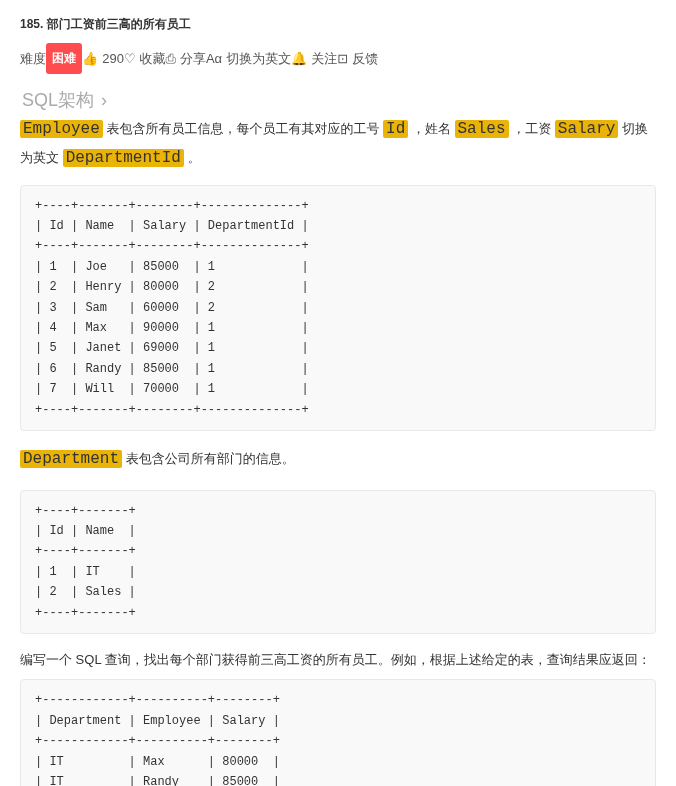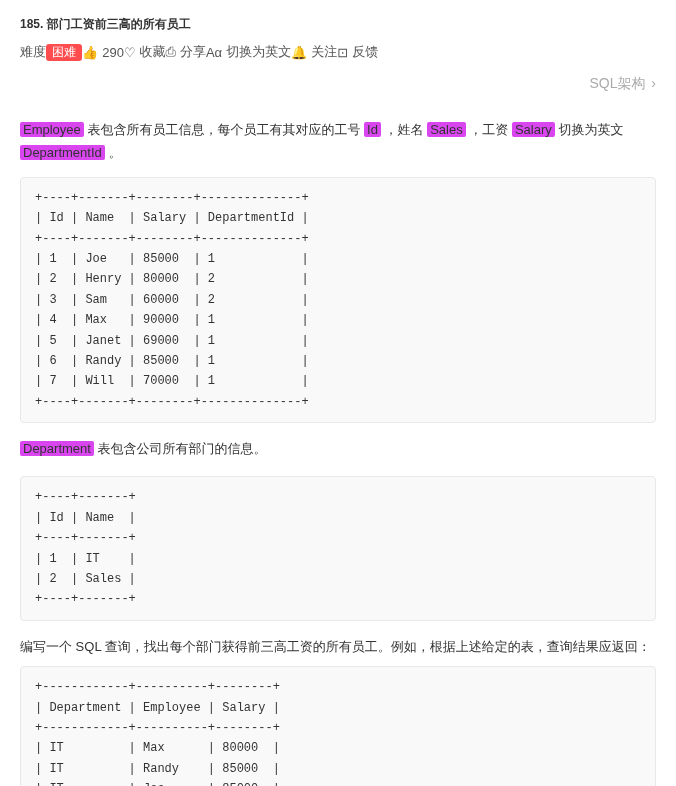--- a/index.html
+++ b/index.html
@@ -26,49 +26,48 @@
       font-size: 13px;
       color: #555;
     }
     .difficulty-label {
       color: #555;
     }
     .badge-hard {
       background: #ff4d4f;
       color: #fff;
       border-radius: 3px;
-      padding: 0 6px;
+      padding: 7px 6px;
       font-size: 12px;
-      font-weight: normal;
+      font-weight: bold;
     }
     .toolbar-item {
       display: flex;
       align-items: center;
       gap: 4px;
       cursor: pointer;
       color: #555;
     }
     .breadcrumb {
       color: #1890ff;
-      font-size: 14px;
-      margin-bottom: 25px;
+      font-size: 18px;
+      margin-bottom: 3px;
       cursor: pointer;
-      text-align: right;
     }
     .breadcrumb span { margin-left: 2px; color: #aaa; }
     .description {
       font-size: 13px;
       color: #333;
       line-height: 1.8;
       margin-bottom: 12px;
     }
     .code-inline {
-      font-family: Liberation Sans, sans-serif;
-      font-size: 13px;
-      background: #d946ef;
+      font-family: Liberation Mono, monospace;
+      font-size: 16px;
+      background: #eab308;
       padding: 0 3px;
       border-radius: 2px;
     }
     .table-block {
       font-family: "Courier New", Courier, monospace;
       font-size: 12px;
       background: #f9f9f9;
       border: 1px solid #e8e8e8;
       border-radius: 4px;
       padding: 10px 14px;

